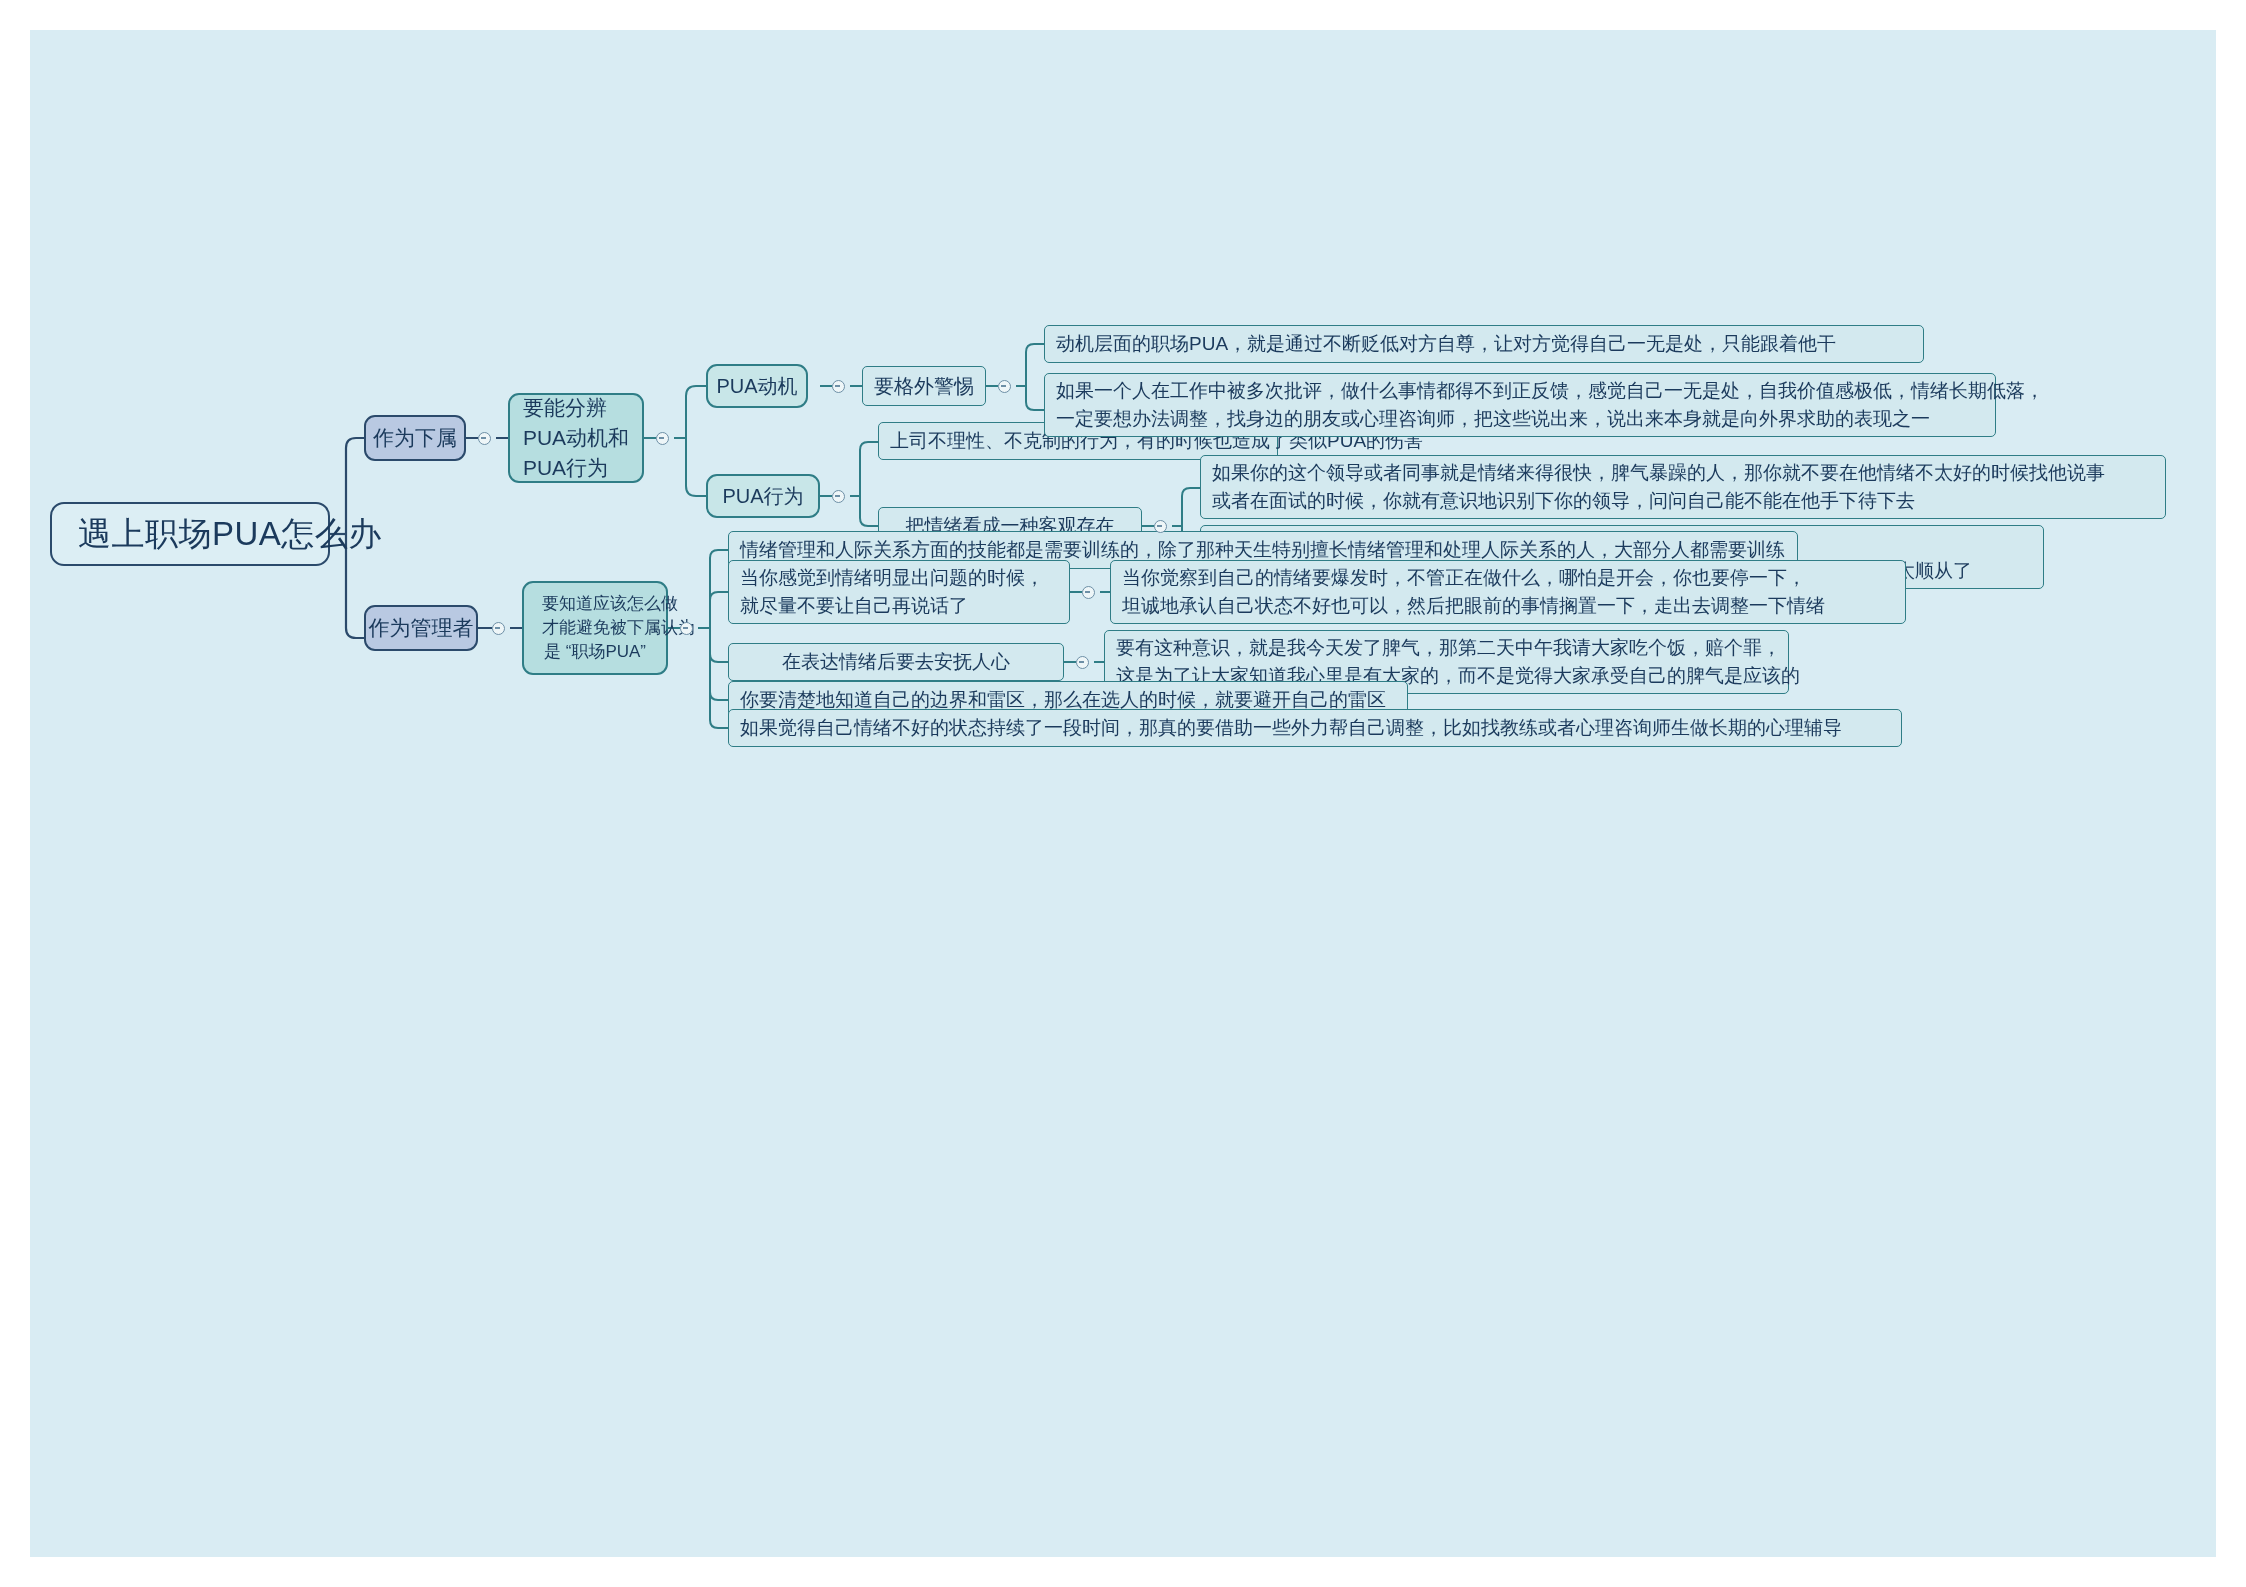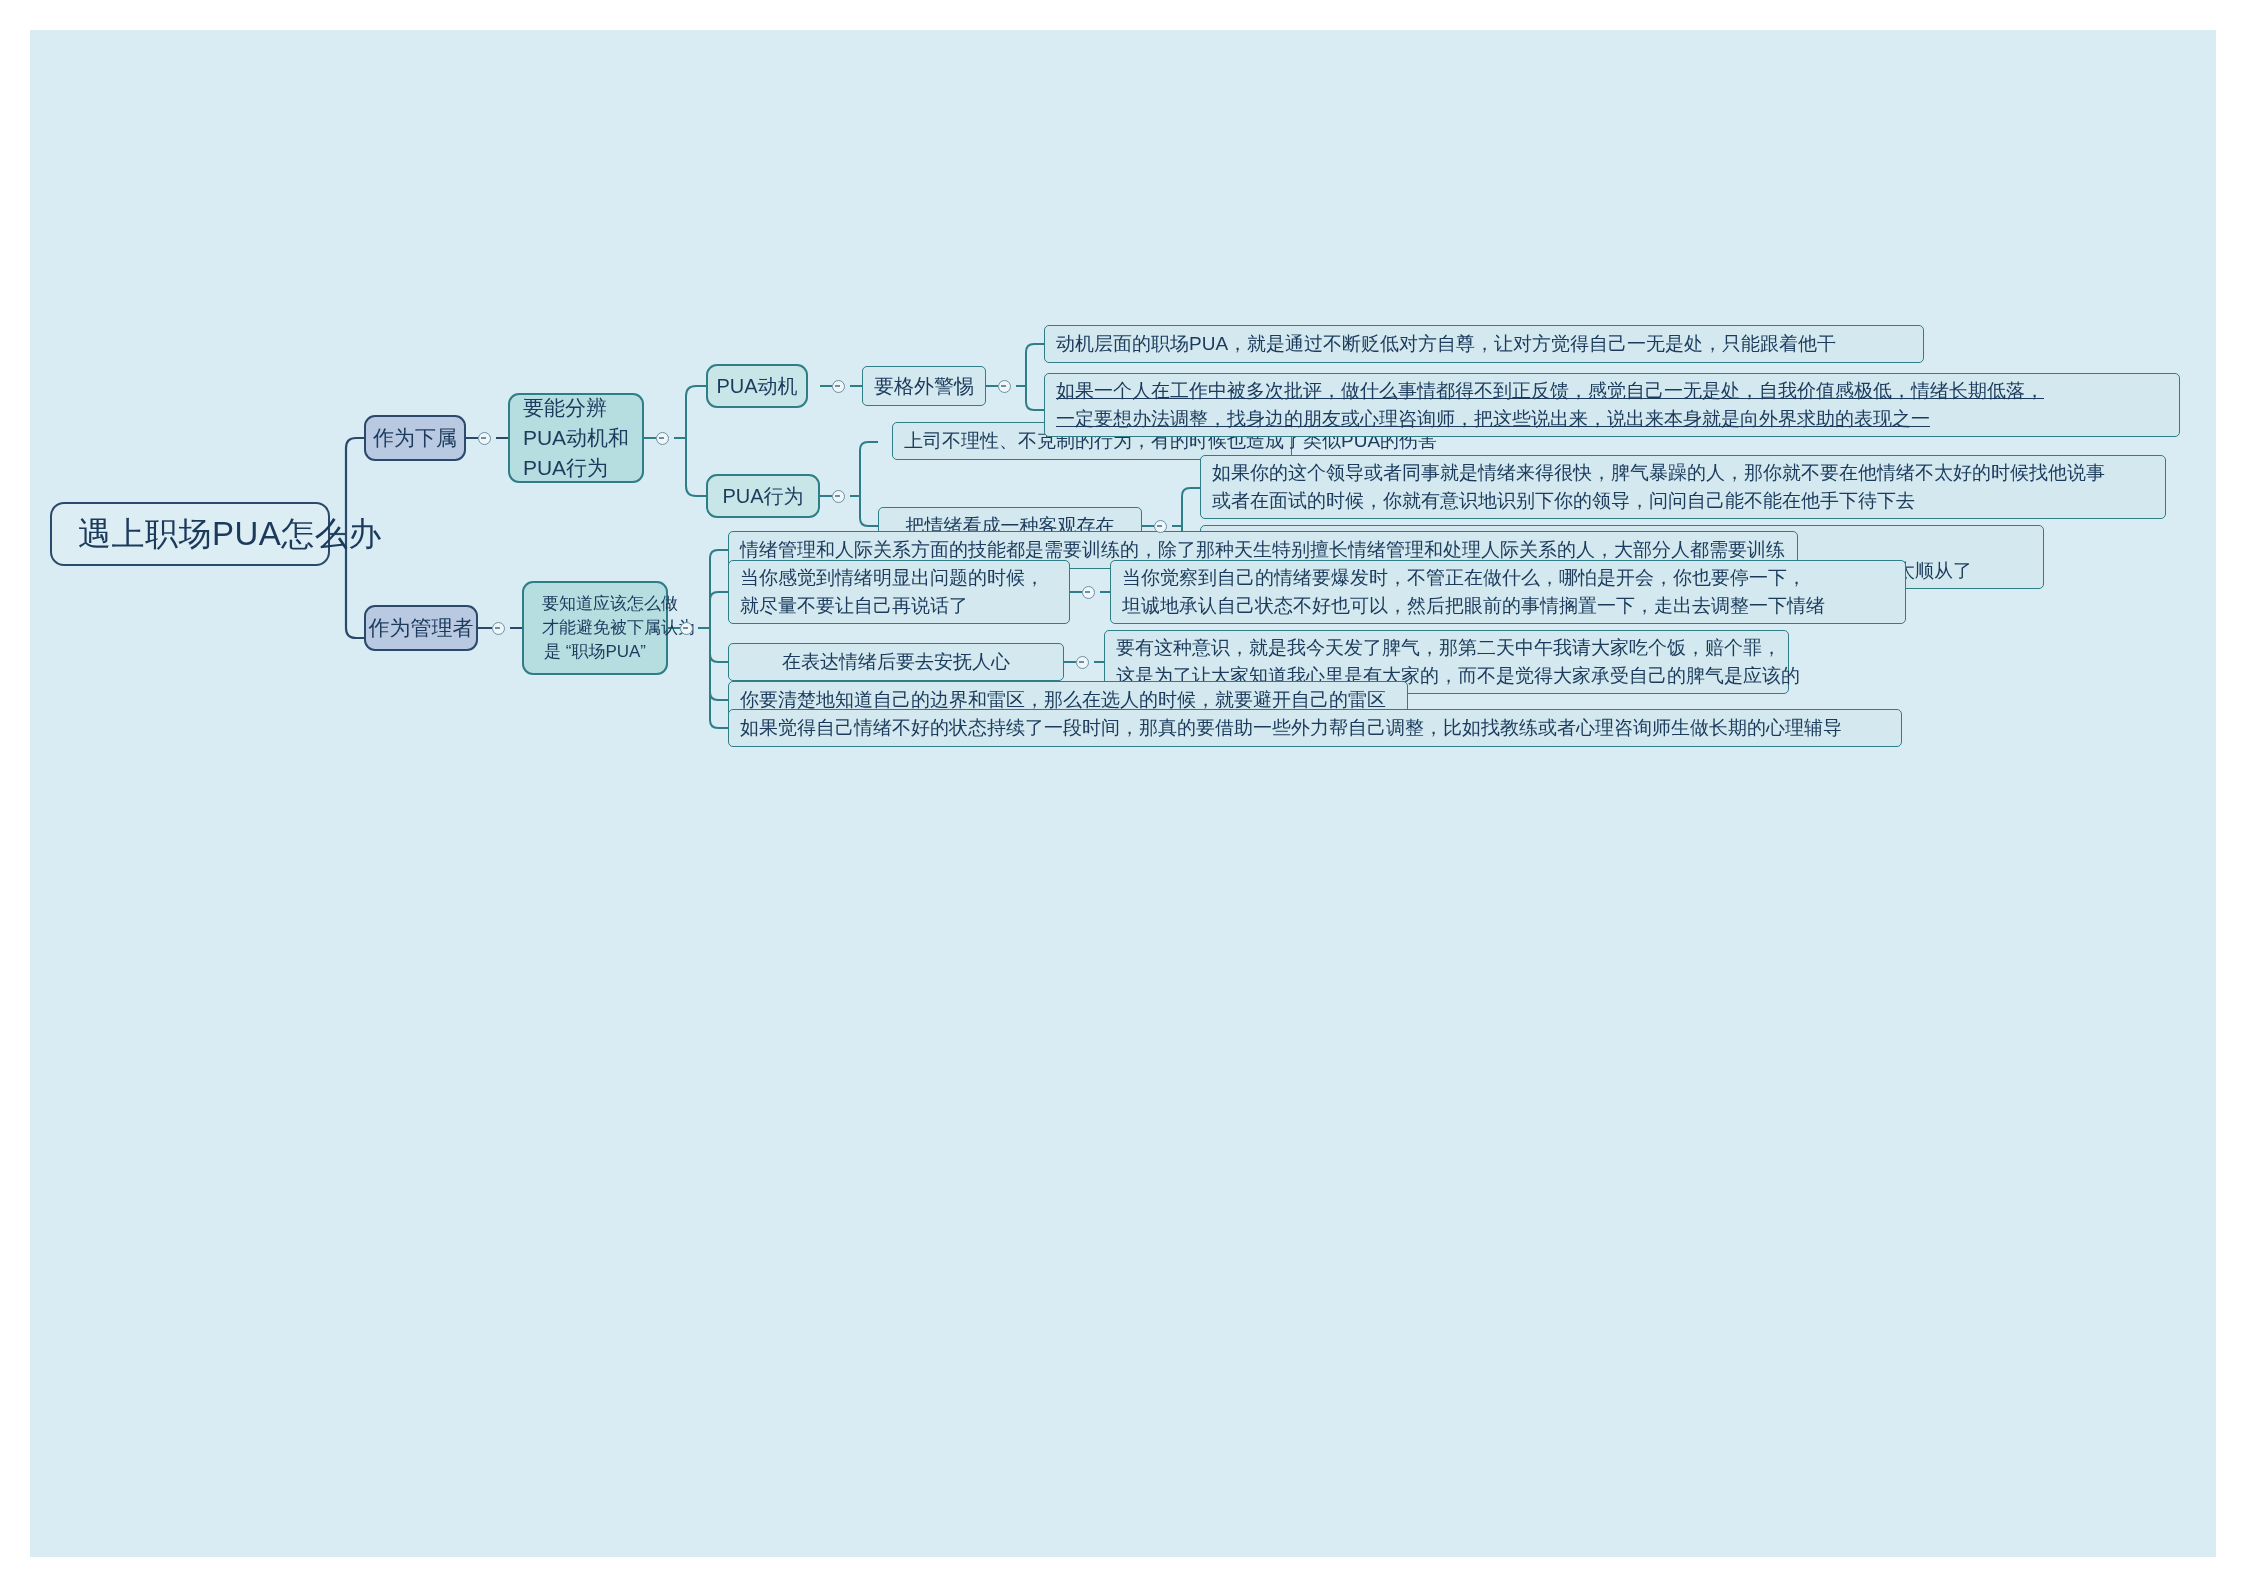--- a/index.html
+++ b/index.html
@@ -225,33 +225,33 @@
     </div>
 
     <div class="node n-l4" style="left:676px; top:444px; width:114px; height:44px;">
       <span>PUA行为</span>
     </div>
 
     <div class="node n-leaf" style="left:832px; top:336px; width:124px; height:40px; justify-content:center; font-size:20px;">
       <span>要格外警惕</span>
     </div>
 
-    <div class="node n-leaf" style="left:848px; top:392px; width:400px; height:38px;margin-left:14px;">
+    <div class="node n-leaf" style="left:848px; top:392px; width:400px; height:38px;">
       <span>上司不理性、不克制的行为，有的时候也造成了类似PUA的伤害</span>
     </div>
 
     <div class="node n-leaf" style="left:848px; top:477px; width:264px; height:38px; justify-content:center;">
       <span>把情绪看成一种客观存在</span>
     </div>
 
     <div class="node n-leaf" style="left:1014px; top:295px; width:880px; height:38px;">
       <span>动机层面的职场PUA，就是通过不断贬低对方自尊，让对方觉得自己一无是处，只能跟着他干</span>
     </div>
 
-    <div class="node n-leaf two-line" style="left:1014px; top:343px; width:1136px; height:64px;text-decoration:underline;">
+    <div class="node n-leaf two-line" style="left:1014px; top:343px; width:952px; height:64px;">
       <span>如果一个人在工作中被多次批评，做什么事情都得不到正反馈，感觉自己一无是处，自我价值感极低，情绪长期低落，
 一定要想办法调整，找身边的朋友或心理咨询师，把这些说出来，说出来本身就是向外界求助的表现之一</span>
     </div>
 
     <div class="node n-leaf two-line" style="left:1170px; top:425px; width:966px; height:64px;">
       <span>如果你的这个领导或者同事就是情绪来得很快，脾气暴躁的人，那你就不要在他情绪不太好的时候找他说事
 或者在面试的时候，你就有意识地识别下你的领导，问问自己能不能在他手下待下去</span>
     </div>
 
     <div class="node n-leaf two-line" style="left:1170px; top:495px; width:844px; height:64px;">

